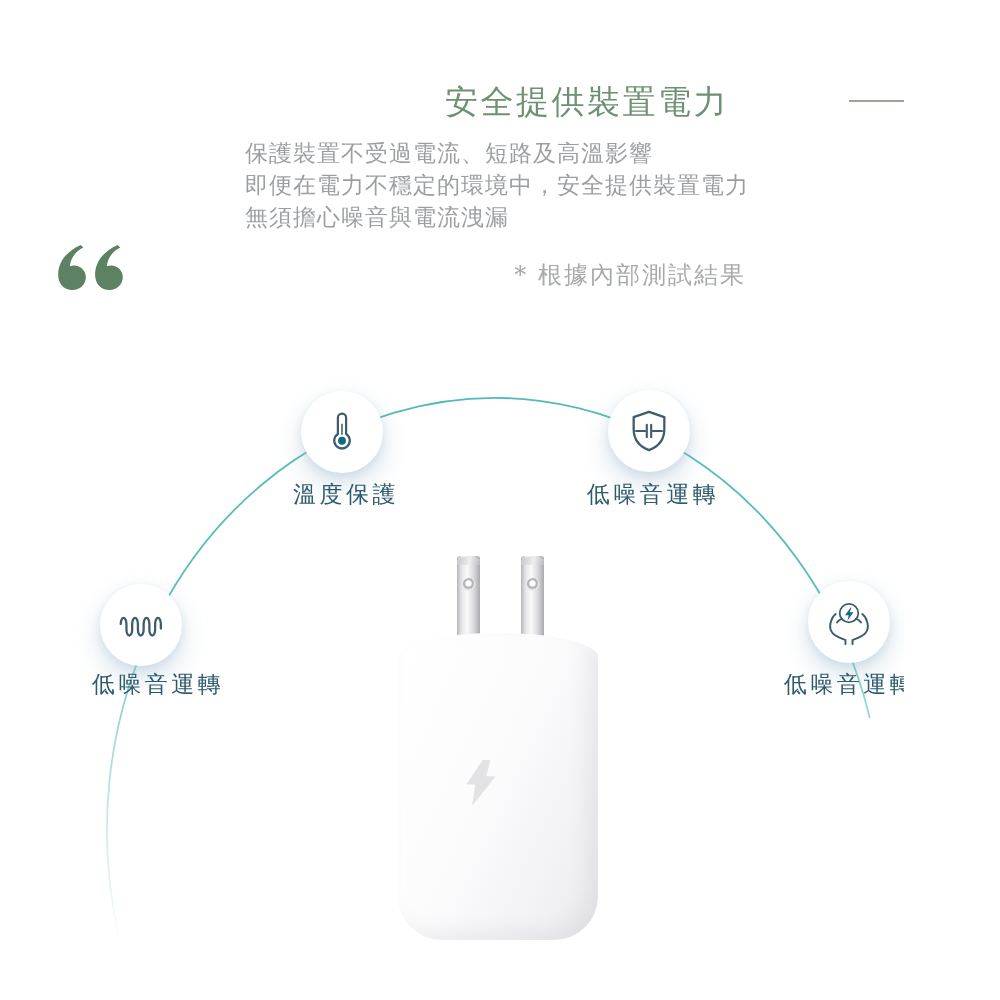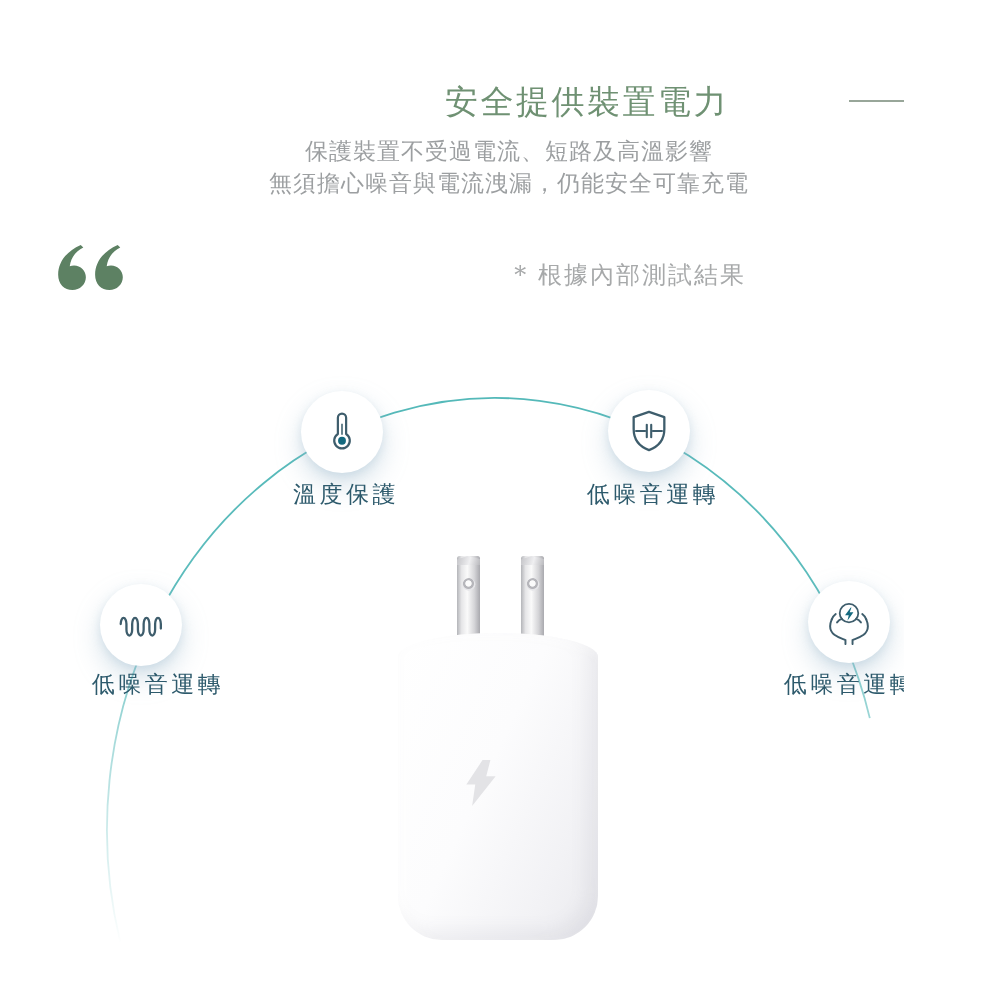--- a/index.html
+++ b/index.html
@@ -12,22 +12,22 @@
     position:absolute;top:80px;right:175px;
     font-size:33px;font-weight:500;letter-spacing:2.5px;
     color:#6f9173;white-space:nowrap;
   }
   .rule{
     position:absolute;top:100px;left:849px;width:151px;height:1.5px;
     background:#98a699;
   }
   .desc{
     position:absolute;top:137px;right:155px;
-    text-align:center;
-    font-family:Liberation Mono, monospace;
+    text-align:left;
+    font-family:Liberation Sans, sans-serif;
     font-size:23px;line-height:32px;letter-spacing:1px;
     color:#9c9fa1;white-space:nowrap;
   }
   .footnote{
     position:absolute;top:259px;right:158px;
     font-family:"DejaVu Serif","Liberation Serif",serif;
     font-size:24px;letter-spacing:2px;color:#a7a9aa;white-space:nowrap;
   }
   .quote{position:absolute;left:52px;top:240px;width:78px;height:58px;}
   
@@ -98,21 +98,22 @@
         <stop offset="1" stop-color="#4bb5b5" stop-opacity="0"></stop>
       </linearGradient>
     </defs>
     <path d="M120.2,941.9 A388,432 0 0 1 869.8,718.1" fill="none" stroke="url(#arcFade)" stroke-width="1.8"></path>
   </svg>
 
   <div class="title">安全提供裝置電力</div>
   <div class="rule"></div>
   <div class="desc">
     <div>保護裝置不受過電流、短路及高溫影響</div>
-    <div>無須擔心噪音與電流洩漏，仍能安全可靠充電</div>
+    <div>即便在電力不穩定的環境中，安全提供裝置電力</div>
+    <div>無須擔心噪音與電流洩漏</div>
   </div>
   <div class="footnote">* 根據內部測試結果</div>
 
   <svg class="quote" viewBox="0 0 76 50">
     <g fill="#5d8163">
       <path d="M28,1.5 C14,7.5 6,18.5 6,30.5 C6,39.5 12,45.5 20,45.5 C27,45.5 33,40 33,33 C33,26.5 28,21.5 21.5,21.5 C20,21.5 18.6,21.8 17.3,22.3 C18.5,14 23,7.5 30.5,4 Z"></path>
       <path d="M64,1.5 C50,7.5 42,18.5 42,30.5 C42,39.5 48,45.5 56,45.5 C63,45.5 69,40 69,33 C69,26.5 64,21.5 57.5,21.5 C56,21.5 54.6,21.8 53.3,22.3 C54.5,14 59,7.5 66.5,4 Z"></path>
     </g>
   </svg>
 

